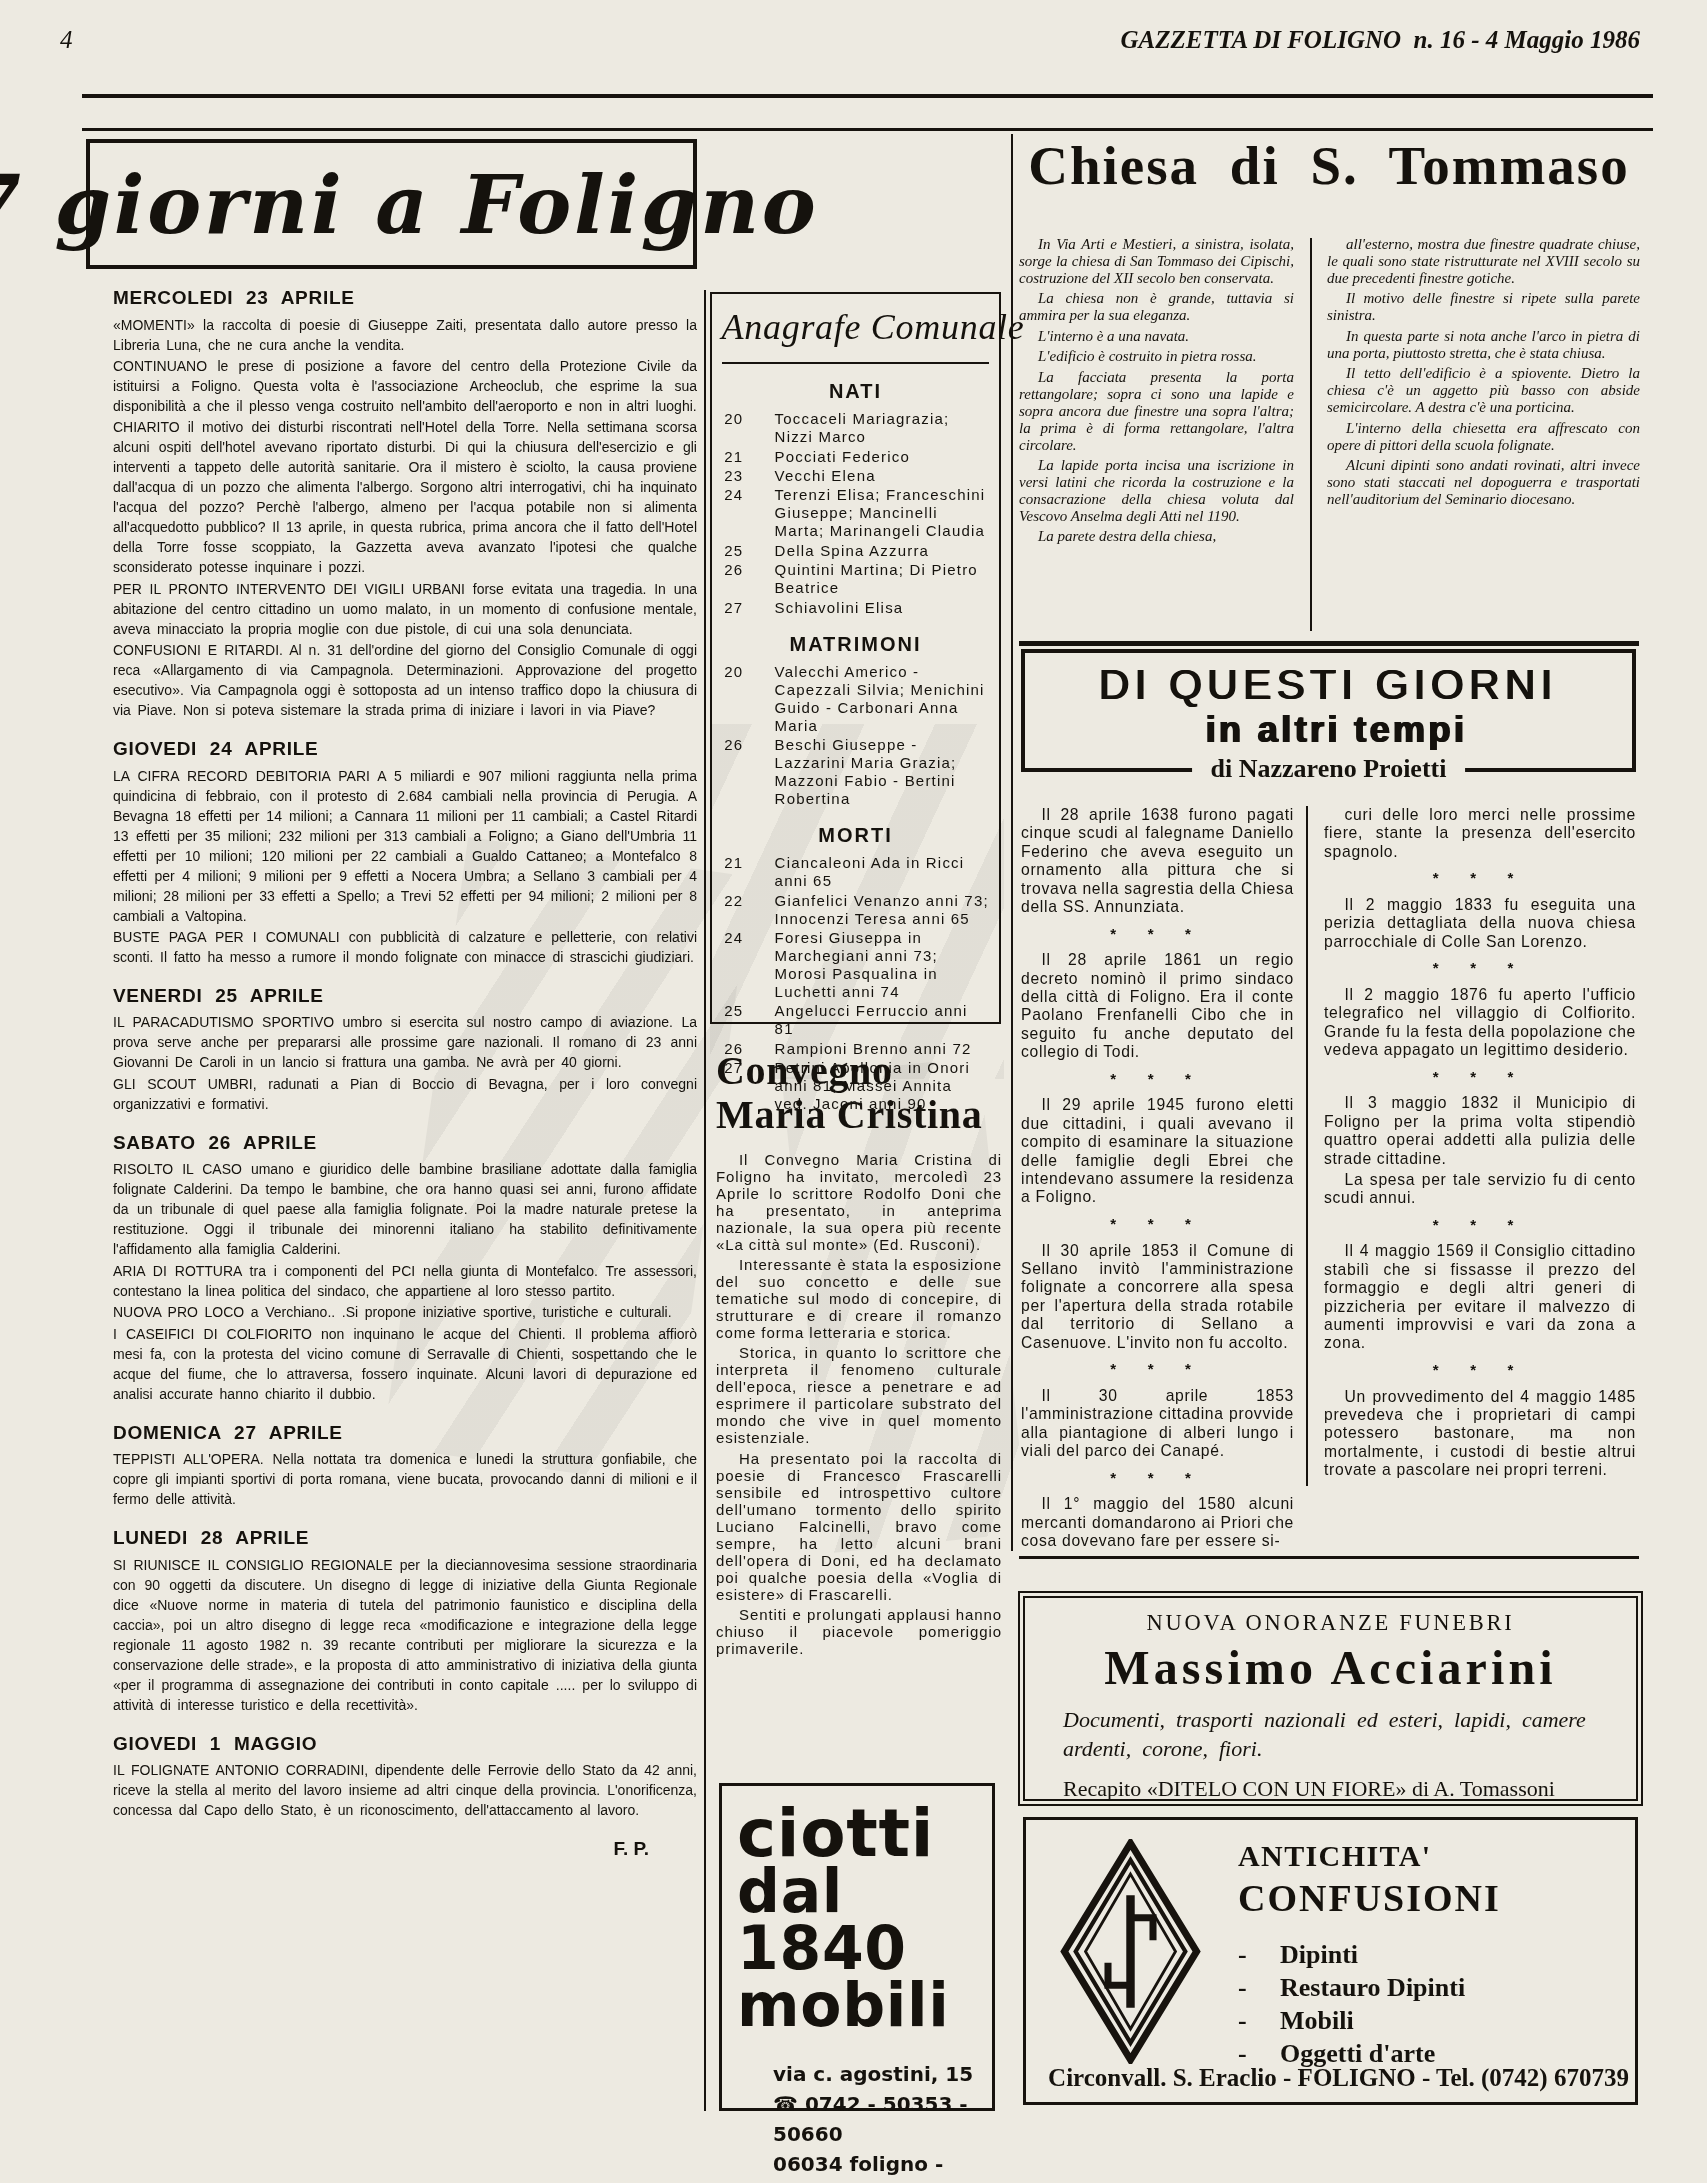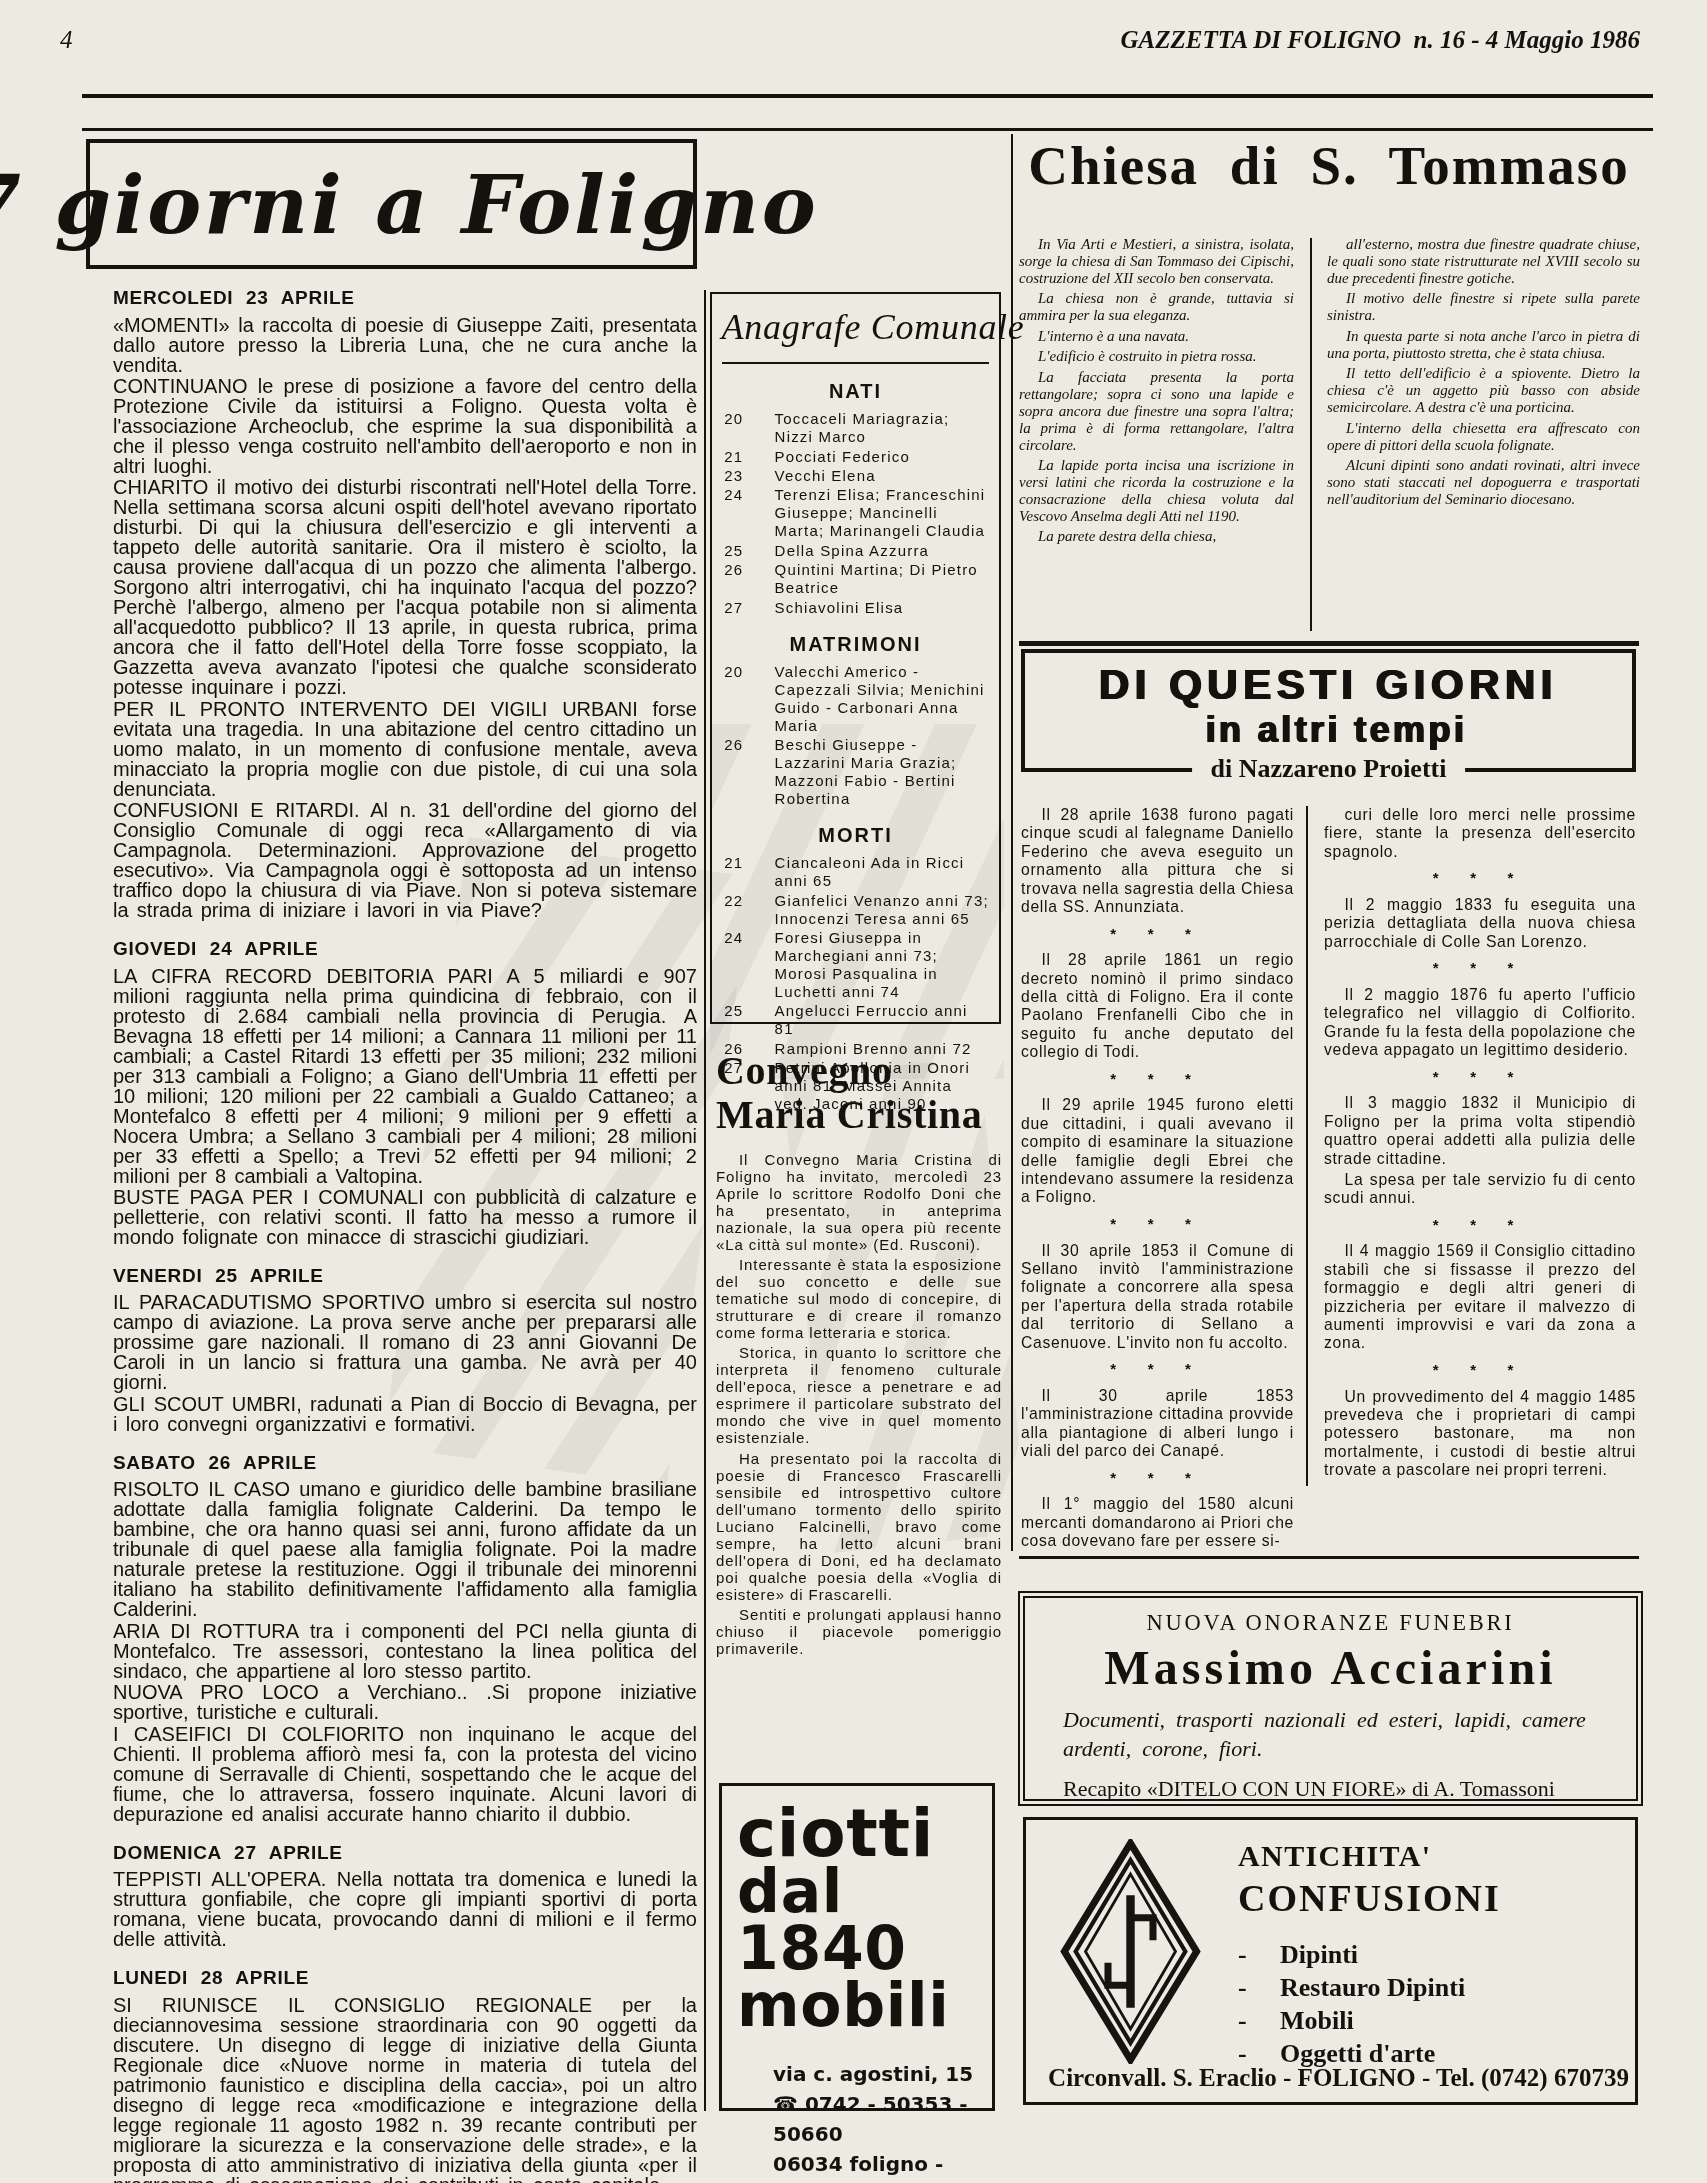--- a/index.html
+++ b/index.html
@@ -15,21 +15,21 @@
   .rule{position:absolute;background:#17130e;}
   .rt1{left:82px;right:55px;top:94px;height:4.1px;}
   .rt2{left:82px;right:55px;top:128px;height:2.7px;}
   
   .seven{position:absolute;left:113px;top:139px;width:584px;}
   .seven-box{margin-left:-27px;width:611px;height:130px;border:4.1px solid #17130e;box-sizing:border-box;
              display:flex;align-items:center;justify-content:center;}
   .seven-box h1{margin:0;font-family:"DejaVu Serif",serif;font-style:italic;font-weight:bold;
                 font-size:81px;letter-spacing:2.7px;white-space:nowrap;}
   .day-head{font-size:19px;font-weight:bold;letter-spacing:0.7px;margin:18px 0 5.5px;word-spacing:6.8px;}
-  .seven p{font-size:20px;line-height:20px;text-align:justify;margin:0 0 1.4px;word-spacing:2.7px;}
+  .seven p{font-size:14px;line-height:20px;text-align:justify;margin:0 0 1.4px;word-spacing:2.7px;}
   .sig{margin-top:18px;text-align:right;padding-right:48px;font-size:19px;font-weight:bold;}
   
   .vr{position:absolute;width:2px;background:#17130e;}
   .vrA{left:704px;top:290px;height:1821px;}
   .vrB{left:1011px;top:134px;height:1417px;}
   .vrC{left:1310px;top:238px;height:393px;}
   .vrD{left:1306px;top:806px;height:680px;}
   .hr-chiesa{left:1019px;top:641px;width:620px;height:4.8px;}
   .hr-dqg-bottom{left:1019px;top:1556px;width:620px;height:3.4px;}
   
@@ -63,21 +63,21 @@
                 letter-spacing:2px;word-spacing:15px;white-space:nowrap;}
   .chiesa-col{position:absolute;top:236px;}
   .ch1{left:1019px;width:275px;}
   .ch2{left:1327px;width:313px;}
   .chiesa-col p{font-family:"Liberation Serif",serif;font-style:italic;font-size:15px;line-height:17px;
                 text-align:justify;text-indent:19px;margin:0 0 3.4px;}
   
   .dqg-box{position:absolute;left:1021px;top:649px;width:615px;height:123px;
            border:4.1px solid #17130e;box-sizing:border-box;text-align:center;}
   .thick{text-shadow:1px 0 0 currentColor,-1px 0 0 currentColor;}
-  .dqg-t1{margin:8.2px 0 0;font-size:42px;font-weight:bold;letter-spacing:5.5px;}
+  .dqg-t1{margin:8.2px 0 0;font-size:42px;font-weight:normal;letter-spacing:5.5px;}
   .dqg-t2{margin:0;font-size:36px;font-weight:bold;letter-spacing:3.4px;padding-left:16px;}
   .dqg-byline{position:absolute;left:50%;bottom:-16.4px;transform:translateX(-50%);
               background:#edeae1;padding:0 19px;font-family:"Liberation Serif",serif;
               font-weight:bold;font-size:26px;white-space:nowrap;}
   .dqg-col{position:absolute;top:806px;}
   .dq1{left:1021px;width:273px;}
   .dq2{left:1324px;width:312px;}
   .dq-p{font-size:15.7px;line-height:18.4px;letter-spacing:0.7px;text-align:justify;
         text-indent:20.5px;margin:0 0 2.7px;}
   .dq-p[data-type="s"]{text-align:center;text-indent:0;letter-spacing:13.7px;font-size:15px;

